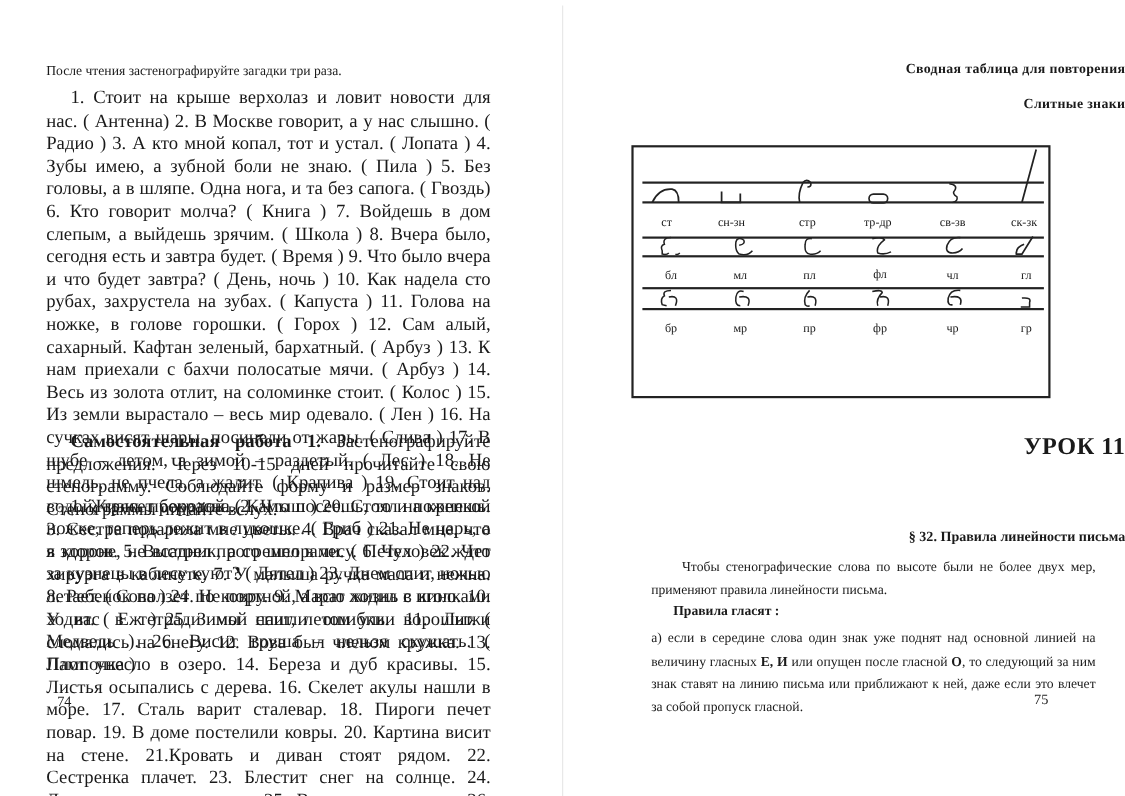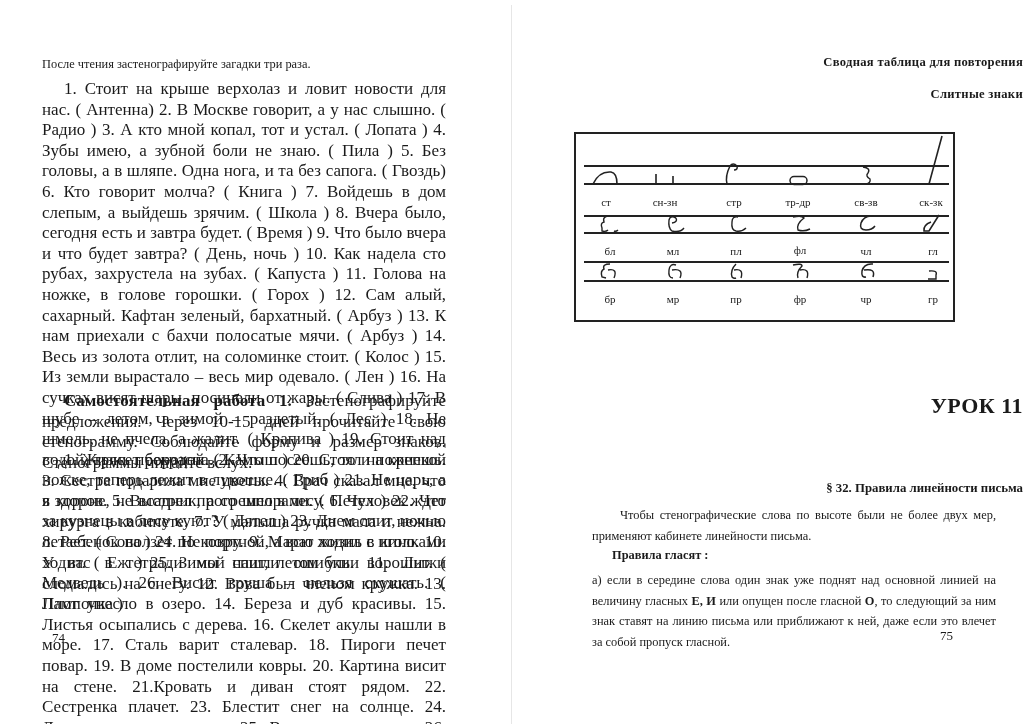--- a/index.html
+++ b/index.html
@@ -20,21 +20,21 @@
   .indent { text-indent: 22px; }
   b { font-weight: bold; }
   .pnum { position: absolute; font-size: 13px; font-weight: normal; }
   .pnum-left { left: 52px; top: 630px; }
   .pnum-right { left: 428px; top: 628px; }
 
   .center { position: absolute; left: 0; width: 511px; text-align: right; font-weight: bold; }
   .tbl-title { top: 55px; font-size: 12.6px; letter-spacing: 0.3px; }
   .tbl-sub { top: 87px; font-size: 12.6px; letter-spacing: 0.3px; }
 
-  .table-box { position: absolute; left: 62px; top: 132px; width: 381px; height: 190px;
+  .table-box { position: absolute; left: 62px; top: 132px; width: 381px; height: 230px;
     border: 2px solid #222; box-sizing: border-box; }
   .rule { position: absolute; left: 8px; right: 4px; height: 1.6px; background: #222; }
   .sign { position: absolute; }
   .lbl { position: absolute; font-size: 11px; width: 60px; text-align: center; transform: translateX(-30px); }
 
   .lesson { top: 393px; font-size: 22px; letter-spacing: 0.5px; }
   .chapter { top: 440px; font-size: 13.2px; letter-spacing: 0.6px; }
   .section { top: 481px; font-size: 12.8px; }
   .rp { position: absolute; left: 80px; width: 404px; font-size: 12.4px; line-height: 20.6px; text-align: justify; margin: 0; }
   .intro { top: 505px; }
@@ -145,18 +145,18 @@
     <div class="lbl" style="left:97px;top:159px">мр</div>
     <div class="lbl" style="left:160px;top:159px">пр</div>
     <div class="lbl" style="left:224px;top:159px">фр</div>
     <div class="lbl" style="left:290px;top:159px">чр</div>
     <div class="lbl" style="left:357px;top:159px">гр</div>
   </div>
 
   <div class="center lesson">УРОК 11</div>
   <div class="center section">§ 32.  Правила линейности письма</div>
 
-  <p class="rp intro"><span class="first">Чтобы стенографические слова по высоте были не более двух мер, применяют кабинете линейности письма.</span></p>
+  <p class="rp intro"><span class="first">Чтобы стенографические слова по высоте были не более двух мер, применяют правила линейности письма.</span></p>
   <p class="rp rules-h">Правила гласят :</p>
   <p class="rp rule-a"><span>а) если в середине слова один знак уже поднят над основной линией на величину гласных </span><b>Е, И</b><span> или опущен после гласной </span><b>О</b><span>, то следующий за ним знак ставят на линию письма или приближают к ней, даже если это влечет за собой пропуск гласной.</span></p>
 
   <div class="pnum pnum-right">75</div>
 </div>
 
 </body></html>

